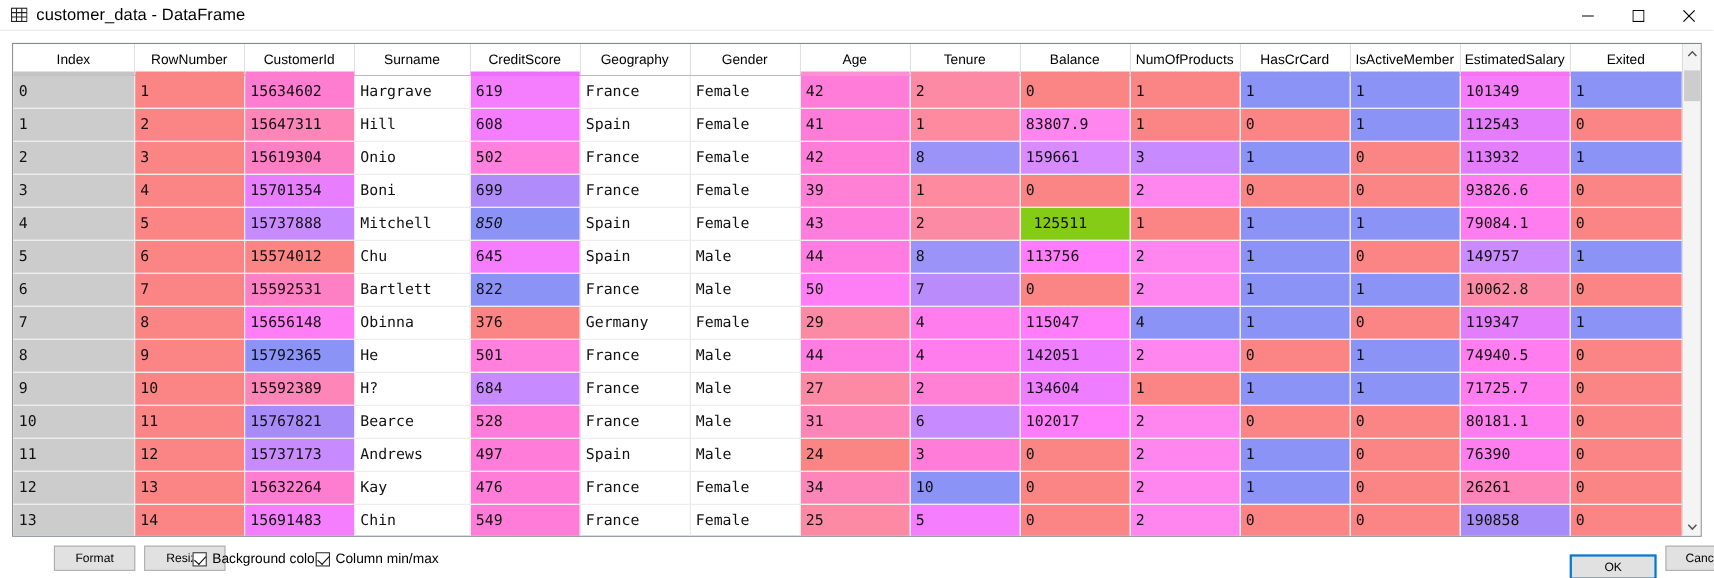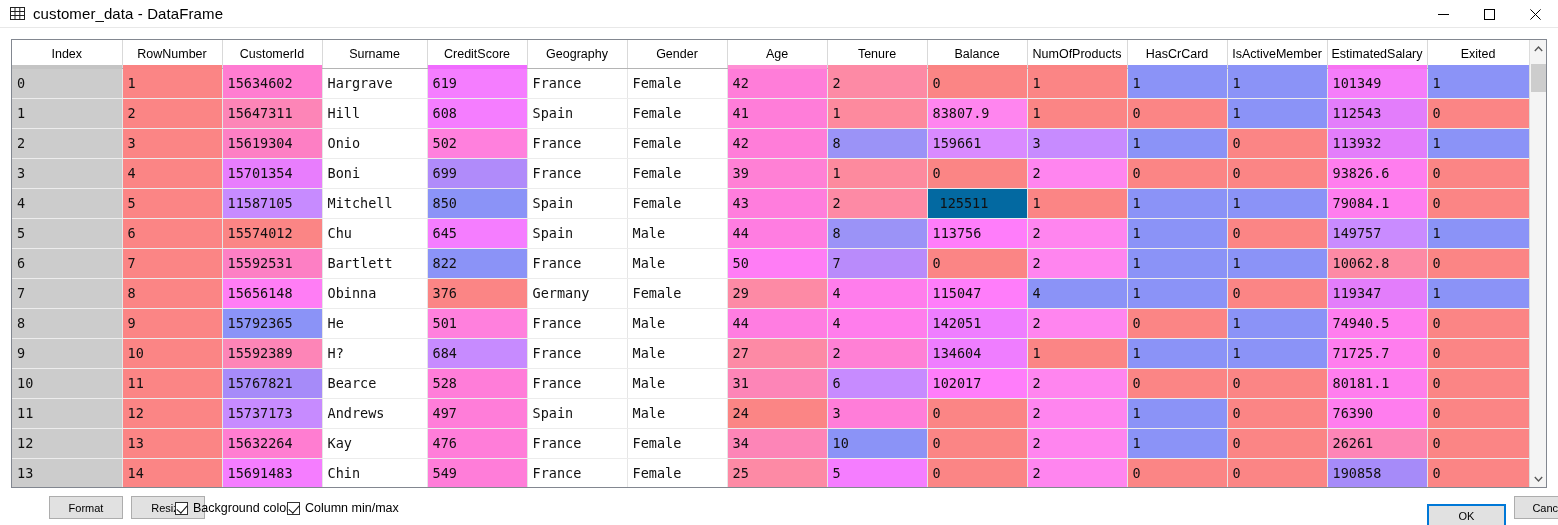--- a/index.html
+++ b/index.html
@@ -297,28 +297,28 @@
             <td style="background: rgb(251, 133, 133);">0</td>
             <td style="background: rgb(255, 133, 239);">2</td>
             <td style="background: rgb(251, 133, 133);">0</td>
             <td style="background: rgb(251, 133, 133);">0</td>
             <td style="background: rgb(255, 125, 238);">93826.6</td>
             <td style="background: rgb(251, 133, 133);">0</td>
           </tr>
           <tr>
             <td class="idx" style="text-align: left;">4</td>
             <td style="background: rgb(251, 133, 133);">5</td>
-            <td style="background: rgb(199, 139, 255);">11587105</td>
+            <td style="background: rgb(199, 139, 255);">15737888</td>
             <td>Mitchell</td>
-            <td style="background: rgb(139, 147, 247);">850</td>
+            <td style="background: rgb(139, 147, 247); font-style: italic;">850</td>
             <td>Spain</td>
             <td>Female</td>
             <td style="background: rgb(255, 125, 221);">43</td>
             <td style="background: rgb(253, 138, 165);">2</td>
-            <td style="background: #0369a1; padding-left: 12px;">125511</td>
+            <td style="background: #84cc16; padding-left: 12px;">125511</td>
             <td style="background: rgb(251, 133, 133);">1</td>
             <td style="background: rgb(139, 147, 247);">1</td>
             <td style="background: rgb(139, 147, 247);">1</td>
             <td style="background: rgb(255, 125, 238);">79084.1</td>
             <td style="background: rgb(251, 133, 133);">0</td>
           </tr>
           <tr>
             <td class="idx" style="text-align: left;">5</td>
             <td style="background: rgb(251, 133, 133);">6</td>
             <td style="background: rgb(251, 133, 133);">15574012</td>

